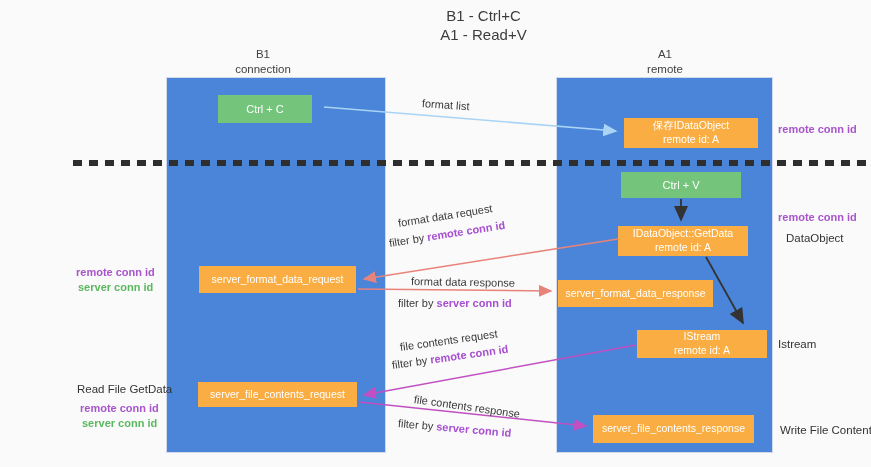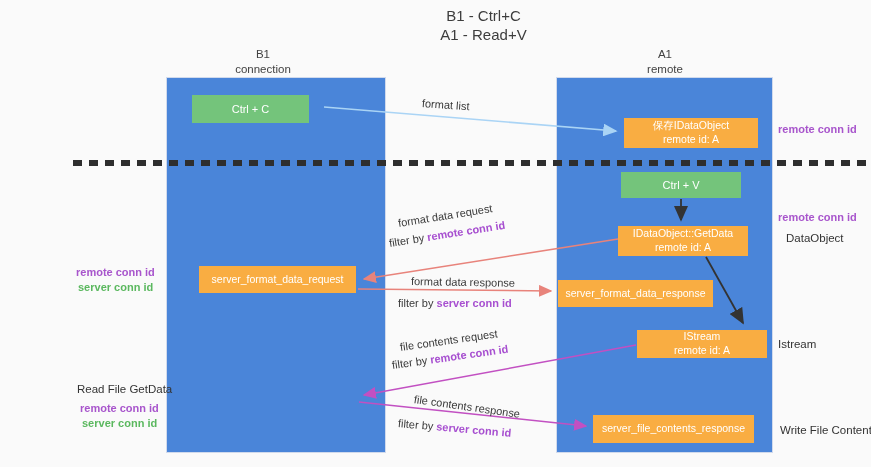--- a/index.html
+++ b/index.html
@@ -63,21 +63,21 @@
     </defs>
     <line x1="276" y1="107" x2="568" y2="131" stroke="#aad4f5" stroke-width="1.6" marker-end="url(#m-blue)"></line>
     <line x1="633" y1="199" x2="633" y2="220" stroke="#333333" stroke-width="1.8" marker-end="url(#m-black)"></line>
     <line x1="658" y1="257" x2="695" y2="323" stroke="#333333" stroke-width="1.8" marker-end="url(#m-black)"></line>
     <line x1="570" y1="239" x2="316" y2="279" stroke="#e8837b" stroke-width="1.5" marker-end="url(#m-salmon)"></line>
     <line x1="310" y1="289" x2="503" y2="291" stroke="#e8837b" stroke-width="1.5" marker-end="url(#m-salmon)"></line>
     <line x1="588" y1="345" x2="316" y2="395" stroke="#c250c2" stroke-width="1.5" marker-end="url(#m-magenta)"></line>
     <line x1="311" y1="402" x2="538" y2="426" stroke="#c250c2" stroke-width="1.5" marker-end="url(#m-magenta)"></line>
   </svg>
 
-  <div class="abs node green" style="left:144px;top:95px;width:117px;height:28px;">
+  <div class="abs node green" style="left:170px;top:95px;width:94px;height:28px;">
     <div>Ctrl + C</div>
   </div>
 
   <div class="abs node orange" style="left:576px;top:118px;width:134px;height:30px;">
     <div>保存IDataObject</div>
     <div>remote id: A</div>
   </div>
 
   <div class="abs node green" style="left:573px;top:172px;width:120px;height:26px;">
     <div>Ctrl + V</div>
@@ -94,20 +94,23 @@
 
   <div class="abs node orange" style="left:510px;top:280px;width:155px;height:27px;">
     <div>server_format_data_response</div>
   </div>
 
   <div class="abs node orange" style="left:589px;top:330px;width:130px;height:28px;">
     <div>IStream</div>
     <div>remote id: A</div>
   </div>
 
+  <div class="abs node orange" style="left:150px;top:382px;width:159px;height:25px;">
+    <div>server_file_contents_request</div>
+  </div>
 
   <div class="abs node orange" style="left:545px;top:415px;width:161px;height:28px;">
     <div>server_file_contents_response</div>
   </div>
 
   <div class="abs elabel" style="left:374px;top:97px;transform:rotate(4deg);">format list</div>
 
   <div class="abs elabel" style="left:350px;top:217px;transform:rotate(-9deg);">format data request</div>
   <div class="abs elabel" style="left:341px;top:237px;transform:rotate(-9deg);">
     <span>filter by </span><span class="hl-purple">remote conn id</span>

